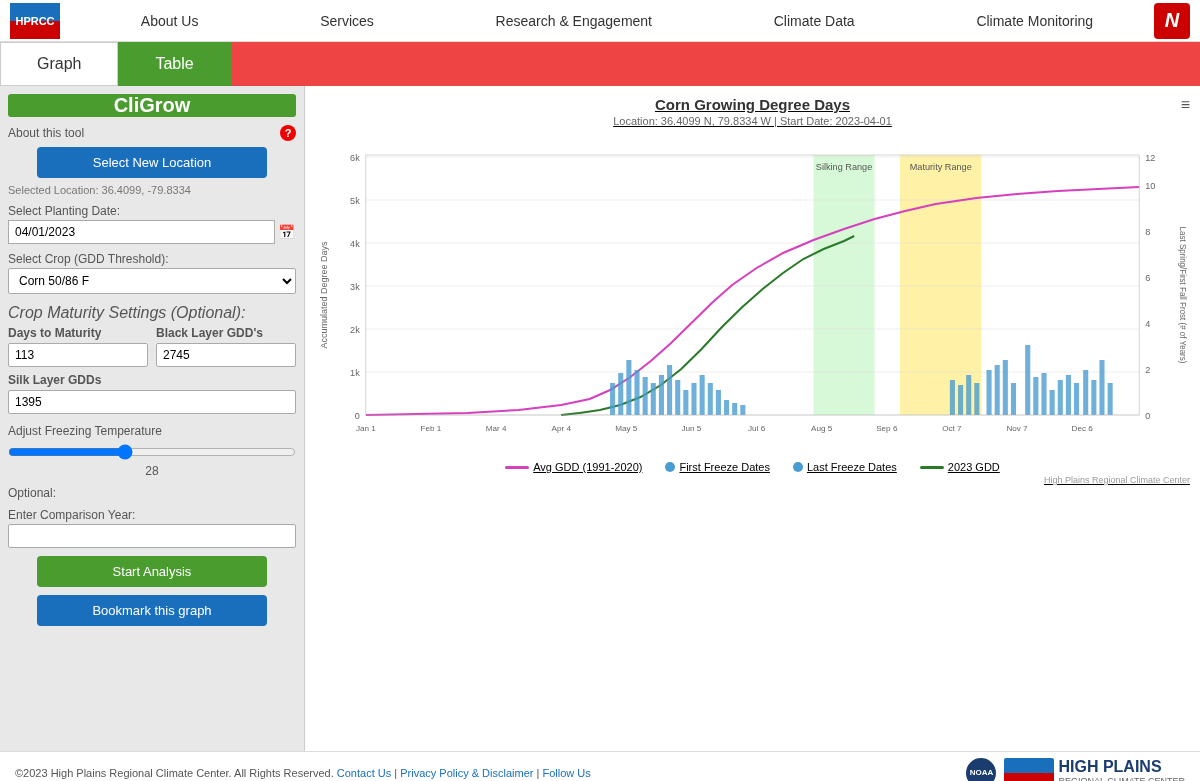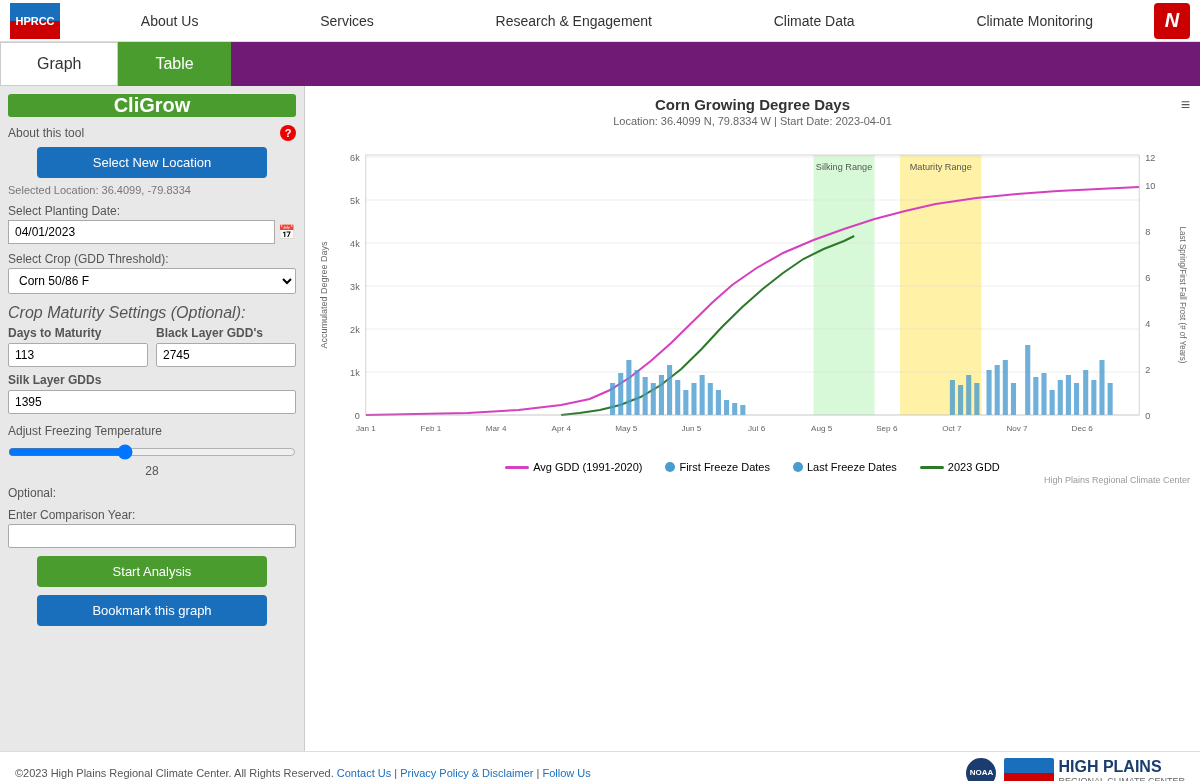--- a/index.html
+++ b/index.html
@@ -38,21 +38,21 @@
       height: 36px;
       background: #c00;
       display: flex; align-items: center; justify-content: center;
       color: white; font-weight: bold; font-size: 20px; font-style: italic;
       border-radius: 4px;
     }
 
     
     .tab-bar {
       display: flex;
-      background: #701a75;
+      background: #ef4444;
       height: 44px;
       align-items: center;
       text-align: right;
     }
     .tab {
       padding: 10px 36px;
       font-size: 16px;
       cursor: pointer;
       color: #333;
       border: 1px solid #ccc;
@@ -221,20 +221,21 @@
     }
     .btn-green { background: #4a9c2e; }
     .btn-blue { background: #1a6fbc; }
 
     
     .chart-area {
       flex: 1;
       padding: 10px;
       background: #fff;
       position: relative;
+      text-decoration: underline;
     }
     .chart-container {
       position: relative;
       width: 100%;
       height: 370px;
     }
     .chart-title {
       text-align: center;
       font-size: 15px;
       font-weight: bold;

